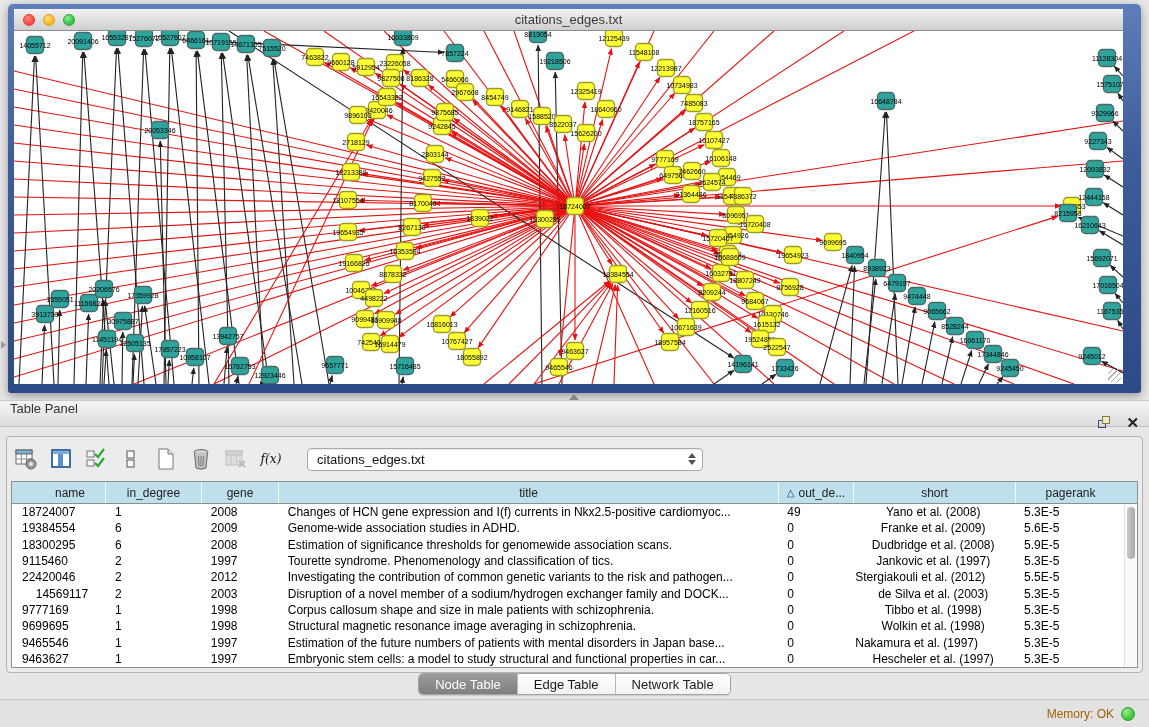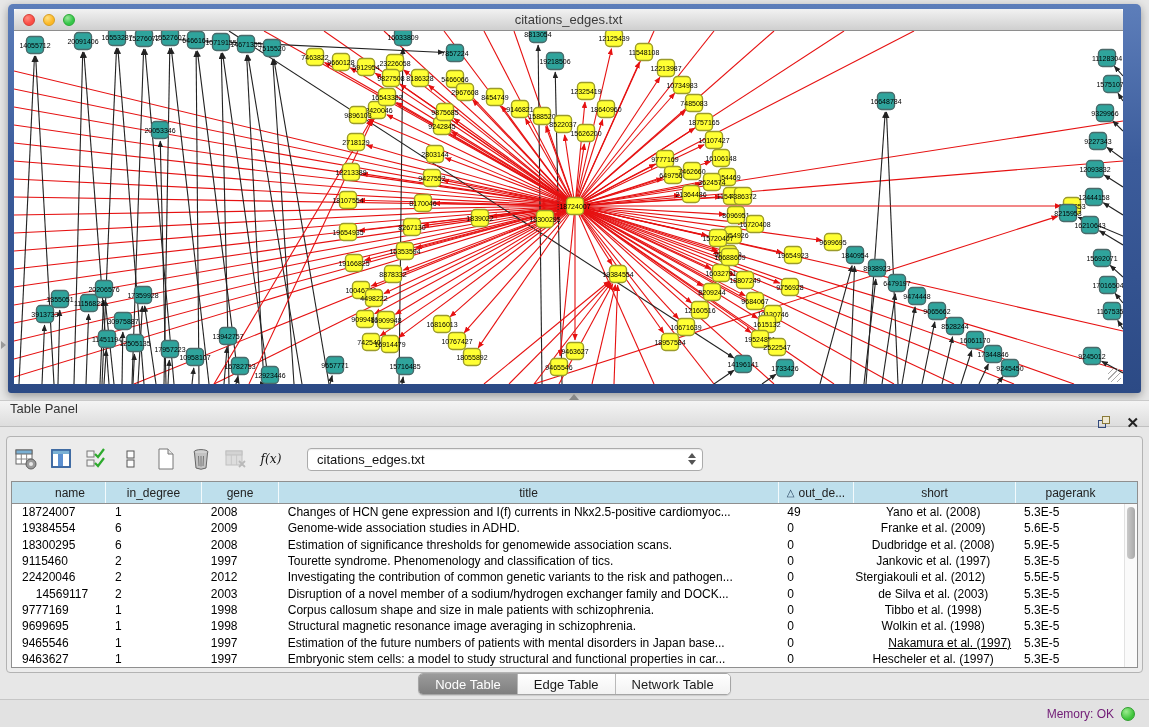--- a/index.html
+++ b/index.html
@@ -77,21 +77,21 @@
     background:#fff;box-shadow:0 1px 1px rgba(0,0,0,.12);}
   .tab{padding:0 16px;font-size:13px;display:flex;align-items:center;color:#1a1a1a;
     background:linear-gradient(180deg,#ffffff,#f2f2f2);border-left:1px solid #b9b9b9;cursor:default;}
   .tab:first-child{border-left:none;}
   .tab.active{background:linear-gradient(180deg,#9b9b9b,#7f7f7f);color:#fff;}
 
   
   .statusbar{position:absolute;left:0;top:699px;width:1149px;height:28px;background:#e2e2e2;
     border-top:1px solid #c6c6c6;display:flex;align-items:center;justify-content:flex-end;
     padding:0 14px;gap:7px;}
-  .statusbar .mem{font-size:12px;color:#701a75;}
+  .statusbar .mem{font-size:12px;color:#a16207;}
   .mem-dot{width:14px;height:14px;border-radius:50%;border:1px solid #2f9e2e;
     background:radial-gradient(circle at 35% 30%,#9cec8f,#3fc43b 65%);}
 </style>
 </head>
 <body>
 
 <div class="net-window">
   <div class="net-inner">
     <div class="titlebar">
       <div class="lights">
@@ -1046,21 +1046,21 @@
           <div class="td" style="width: 75px; text-align: left;">0</div>
           <div class="td" style="width: 162px; text-align: center; padding: 0px 3px;">Wolkin et al. (1998)</div>
           <div class="td" style="width: 110px; text-align: left;">5.3E-5</div>
         </div>
         <div class="tr">
           <div class="td" style="width: 93px; text-align: left;">9465546</div>
           <div class="td" style="width: 96px; text-align: left;">1</div>
           <div class="td" style="width: 77px; text-align: left;">1997</div>
           <div class="td" style="width: 500px; text-align: left;">Estimation of the future numbers of patients with mental disorders in Japan base...</div>
           <div class="td" style="width: 75px; text-align: left;">0</div>
-          <div class="td" style="width: 162px; text-align: right; padding: 0px 3px; text-decoration: underline;">Nakamura et al. (1997)</div>
+          <div class="td" style="width: 162px; text-align: left; padding: 0px 3px;">Nakamura et al. (1997)</div>
           <div class="td" style="width: 110px; text-align: left;">5.3E-5</div>
         </div>
         <div class="tr">
           <div class="td" style="width: 93px; text-align: left;">9463627</div>
           <div class="td" style="width: 96px; text-align: left;">1</div>
           <div class="td" style="width: 77px; text-align: left;">1997</div>
           <div class="td" style="width: 500px; text-align: left;">Embryonic stem cells: a model to study structural and functional properties in car...</div>
           <div class="td" style="width: 75px; text-align: left;">0</div>
           <div class="td" style="width: 162px; text-align: center; padding: 0px 3px;">Hescheler et al. (1997)</div>
           <div class="td" style="width: 110px; text-align: left;">5.3E-5</div>

